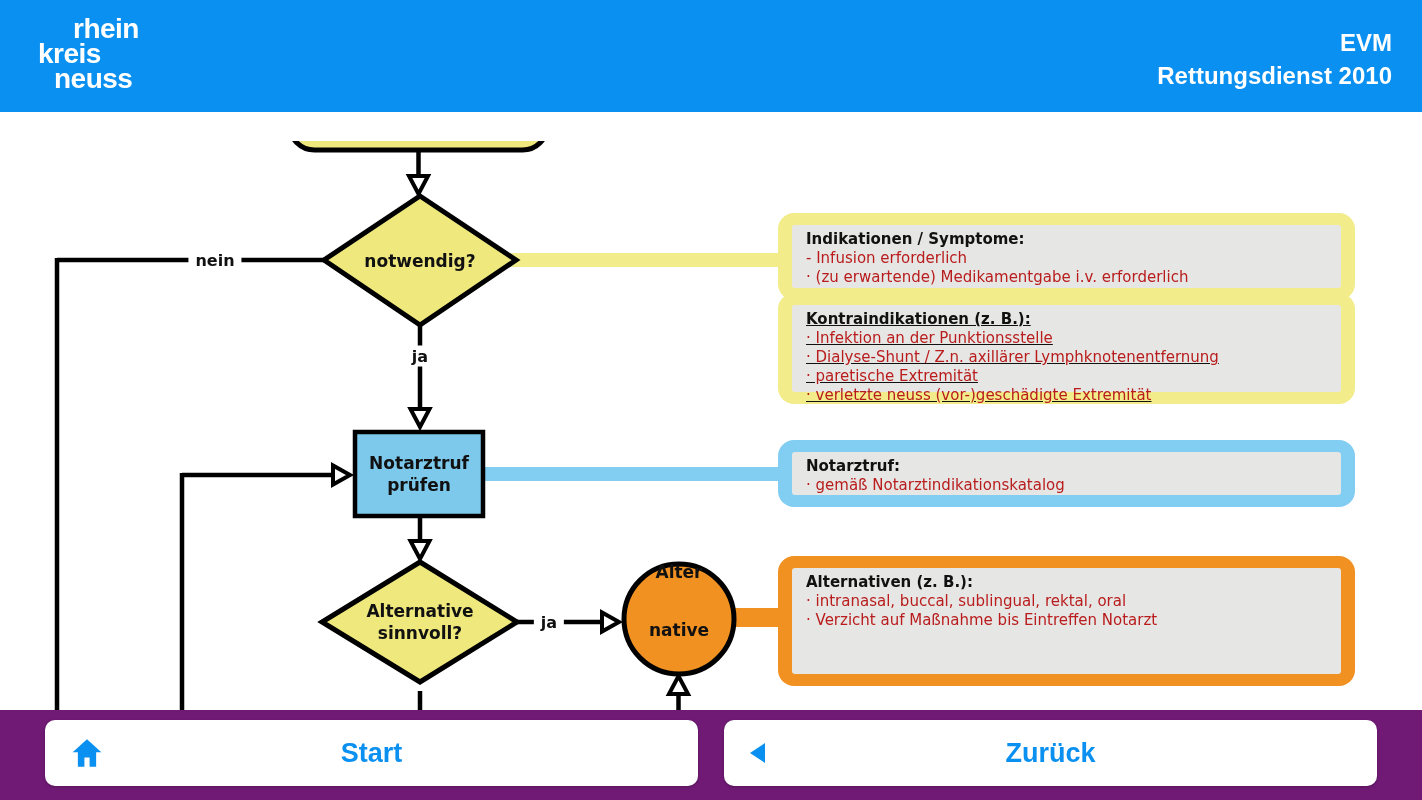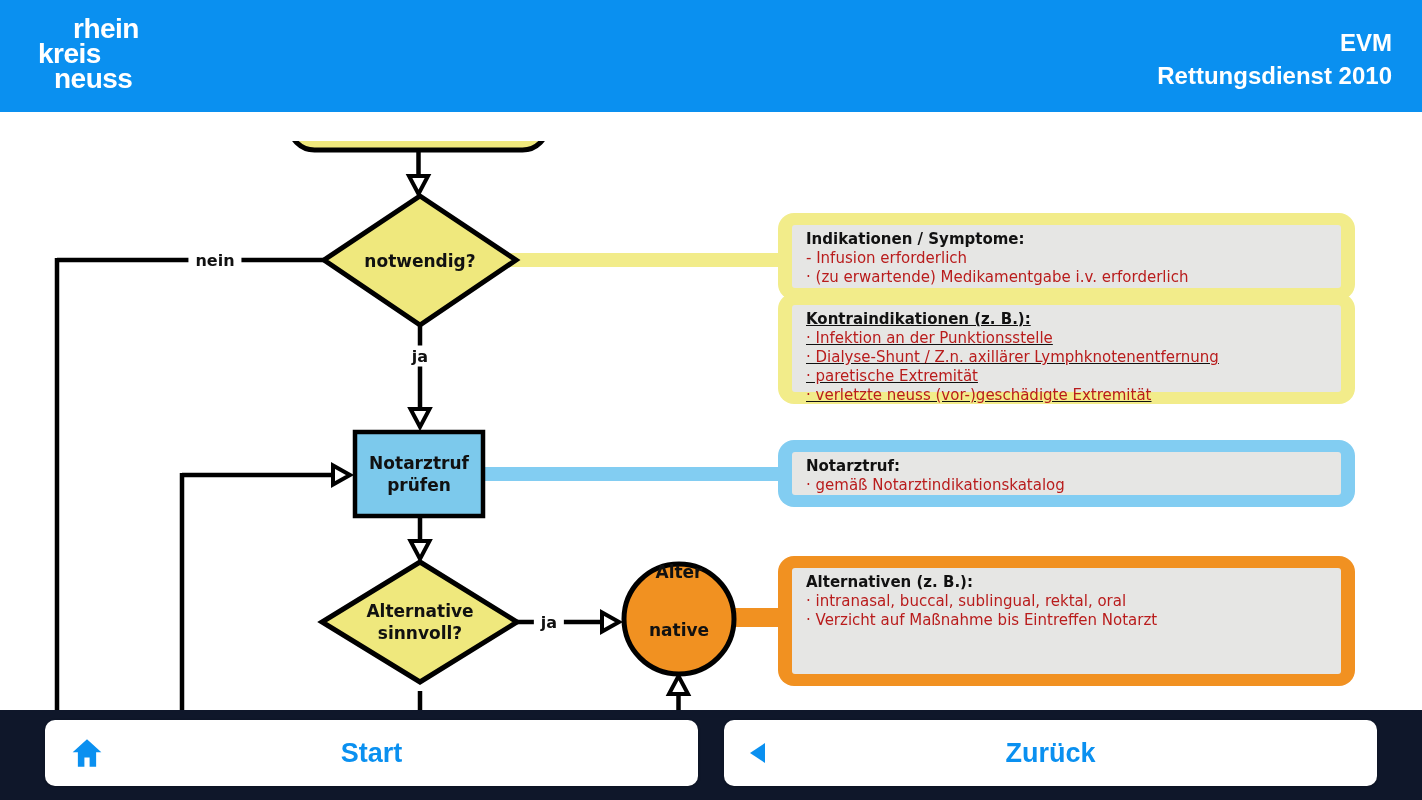--- a/index.html
+++ b/index.html
@@ -21,21 +21,21 @@
        font-size:17px;font-weight:600;white-space:nowrap;line-height:21px;}
   .lbl.small{font-size:16px;background:#fff;padding:0 7px;}
   
   .info-box{position:absolute;left:778px;width:577px;border-radius:16px;z-index:2;
             box-sizing:border-box;padding:12px 14px;}
   .info-inner{background:#E6E6E4;border-radius:3px;width:100%;height:100%;box-sizing:border-box;
               padding:5px 14px;}
   .info-title{font-weight:bold;font-size:15px;line-height:19px;}
   .info-line{font-size:15px;line-height:19px;color:#b91c1c;}
   
-  .footer{position:absolute;left:0;top:710px;width:1422px;height:90px;background:#0f172a;z-index:5;}
+  .footer{position:absolute;left:0;top:710px;width:1422px;height:90px;background:#701a75;z-index:5;}
   .bar-button{position:absolute;top:10px;height:66px;background:#fff;border-radius:10px;
               box-shadow:0 1px 3px rgba(0,0,0,0.25);display:flex;align-items:center;
               justify-content:center;cursor:pointer;}
   .btn-label{color:#0A90F0;font-weight:bold;font-size:27px;font-family:"Liberation Sans",sans-serif;}
   .btn-icon{position:absolute;left:26px;top:50%;transform:translateY(-50%);display:flex;align-items:center;}
   .back-tri{width:0;height:0;border-top:10px solid transparent;border-bottom:10px solid transparent;
             border-right:15px solid #0A90F0;}
 </style>
 </head>
 <body>

